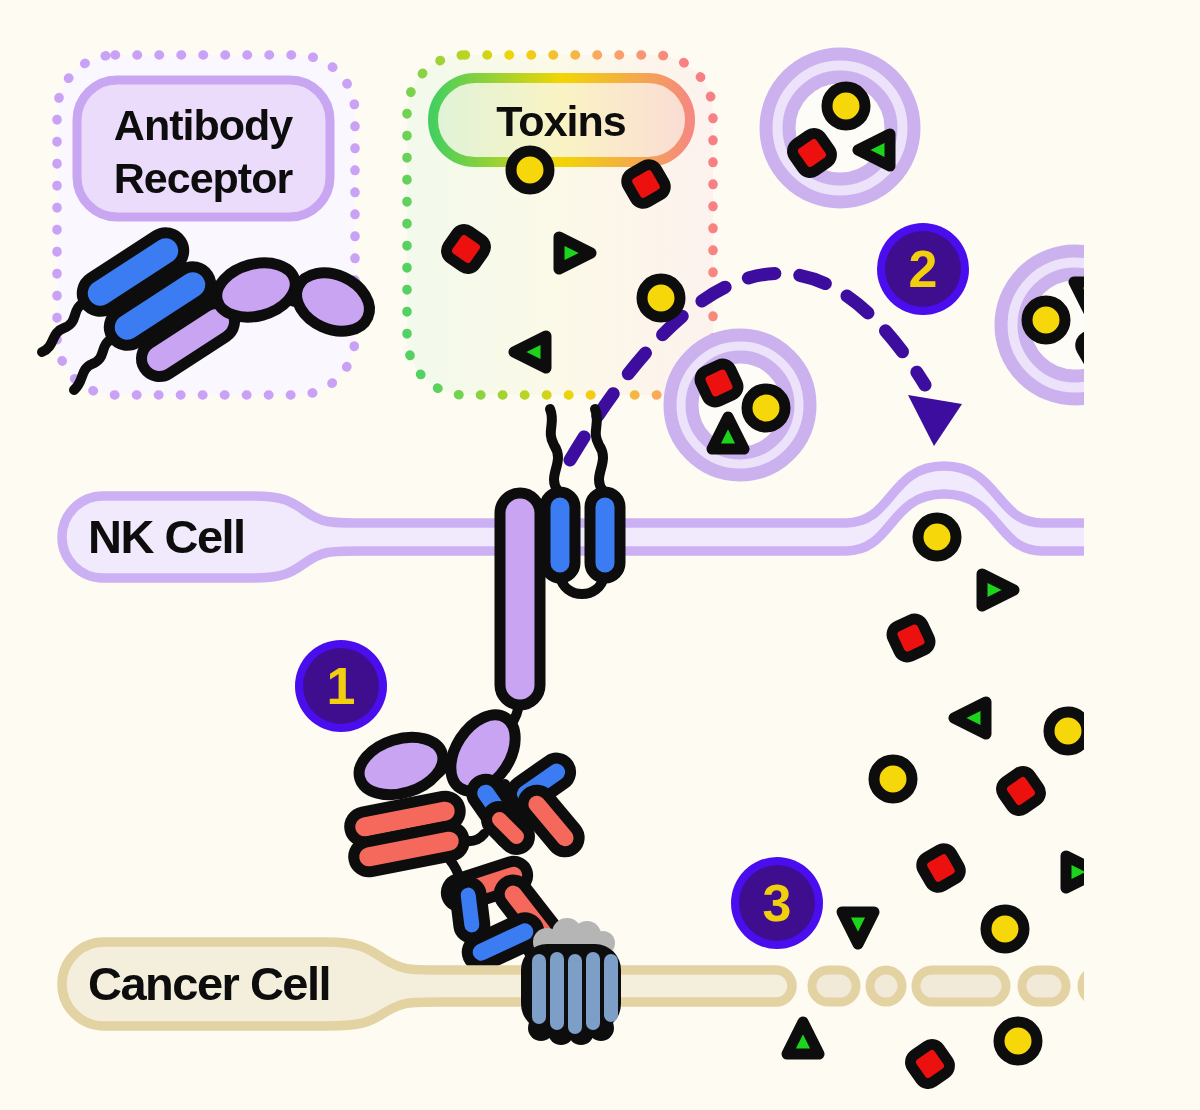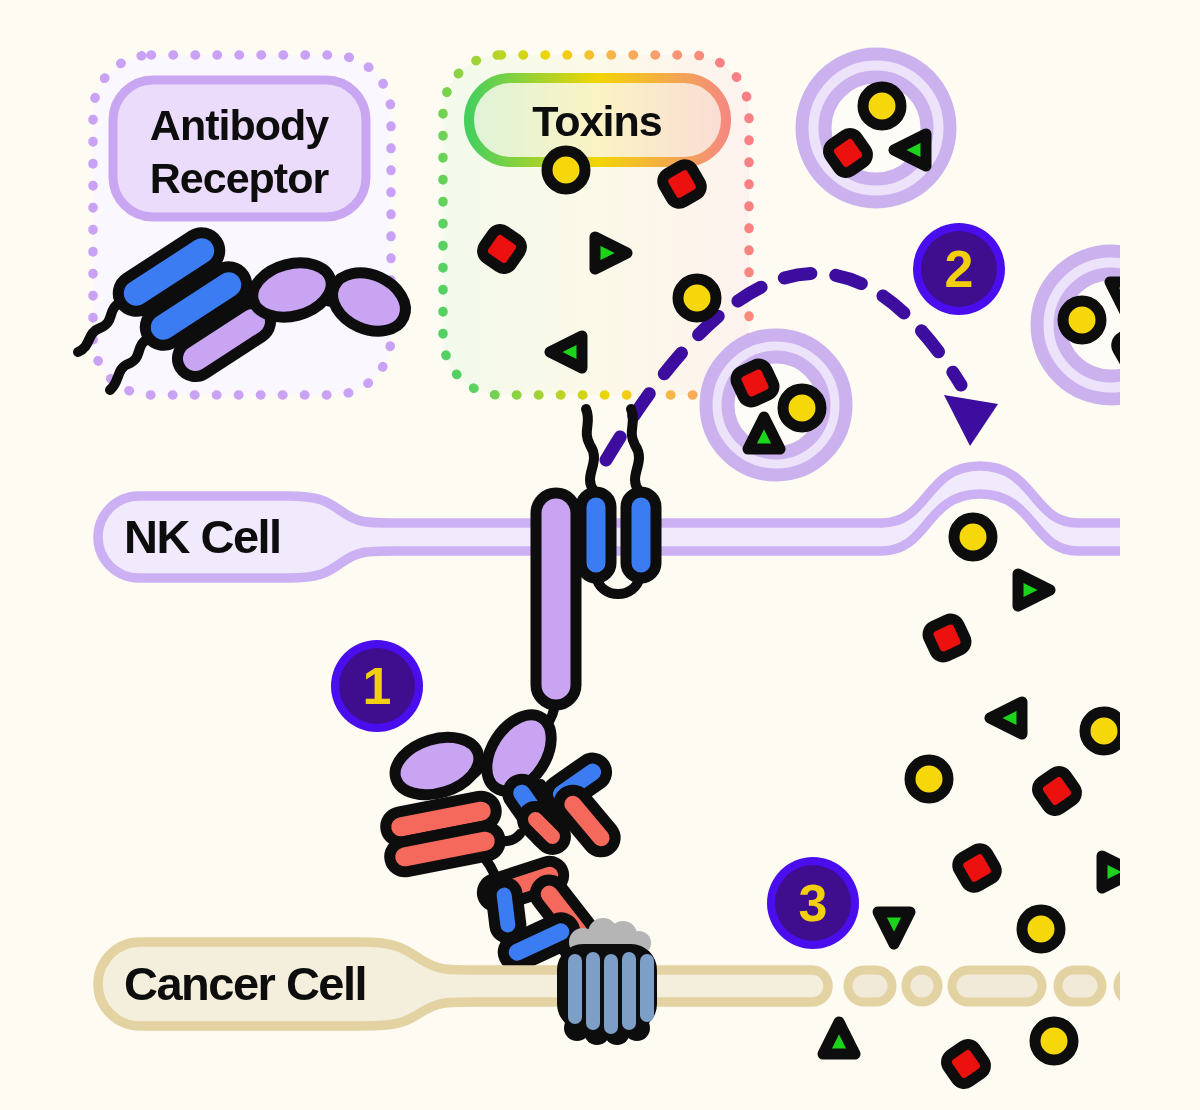--- a/index.html
+++ b/index.html
@@ -1,16 +1,16 @@
 <!DOCTYPE html>
 <html><head>
 <meta charset="utf-8">
 <style>
   html,body{margin:0;padding:0;background:#fdfbf2;}
-  .stage{width:1084px;height:1110px;position:relative;overflow:hidden;margin-left:36px;}
+  .stage{width:1084px;height:1110px;position:relative;overflow:hidden;}
   svg{display:block;}
   text{font-family:"Liberation Sans","DejaVu Sans",sans-serif;fill:#0d0d0d;}
   .legend-title{font-size:43px;font-weight:800;letter-spacing:-1px;}
   .cell-label{font-size:47px;font-weight:800;letter-spacing:-1.5px;}
   .badge-num{font-size:52px;font-weight:800;fill:#f2cf0c;}
   .ty{fill:#f6d70a;stroke:#0d0d0d;stroke-width:11;}
   .tr{fill:#ec100f;stroke:#0d0d0d;stroke-width:11;stroke-linejoin:round;}
   .tg{fill:#1bd41b;stroke:#0d0d0d;stroke-width:11;stroke-linejoin:round;}
   .cap-blue{fill:#3c7cf2;stroke:#0d0d0d;stroke-width:11;}
   .cap-lav{fill:#c9a4f2;stroke:#0d0d0d;stroke-width:11;}

